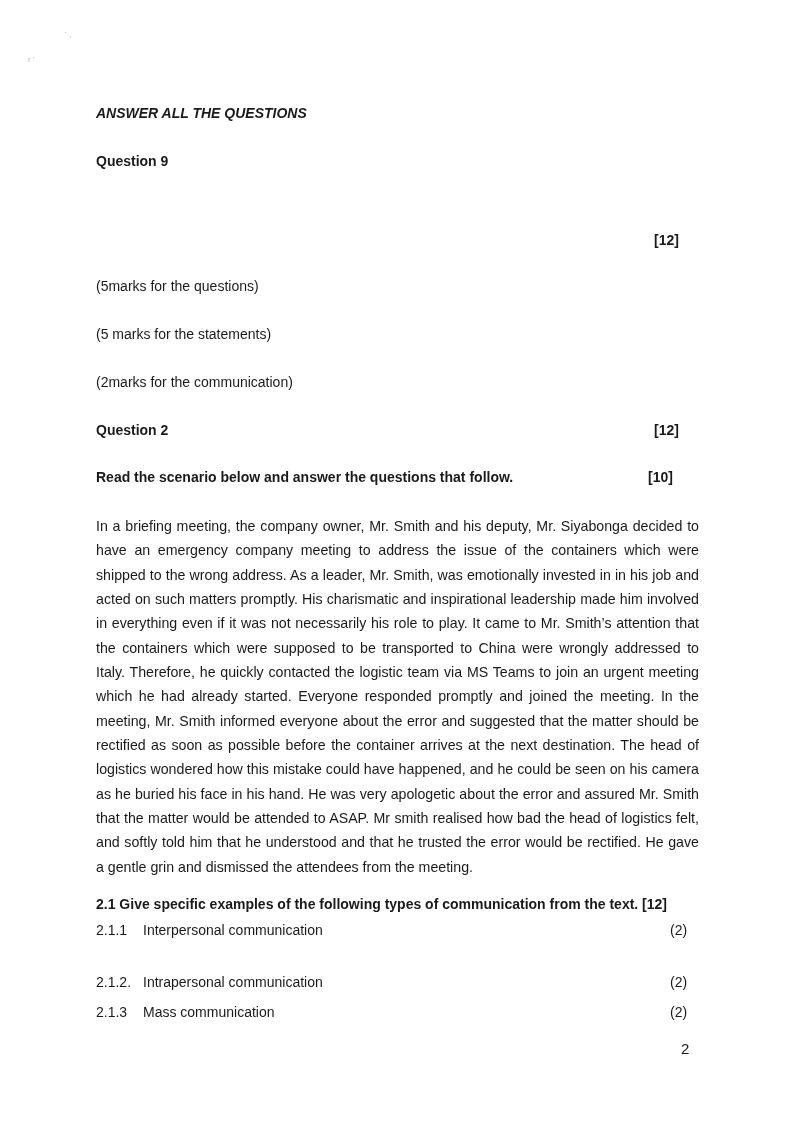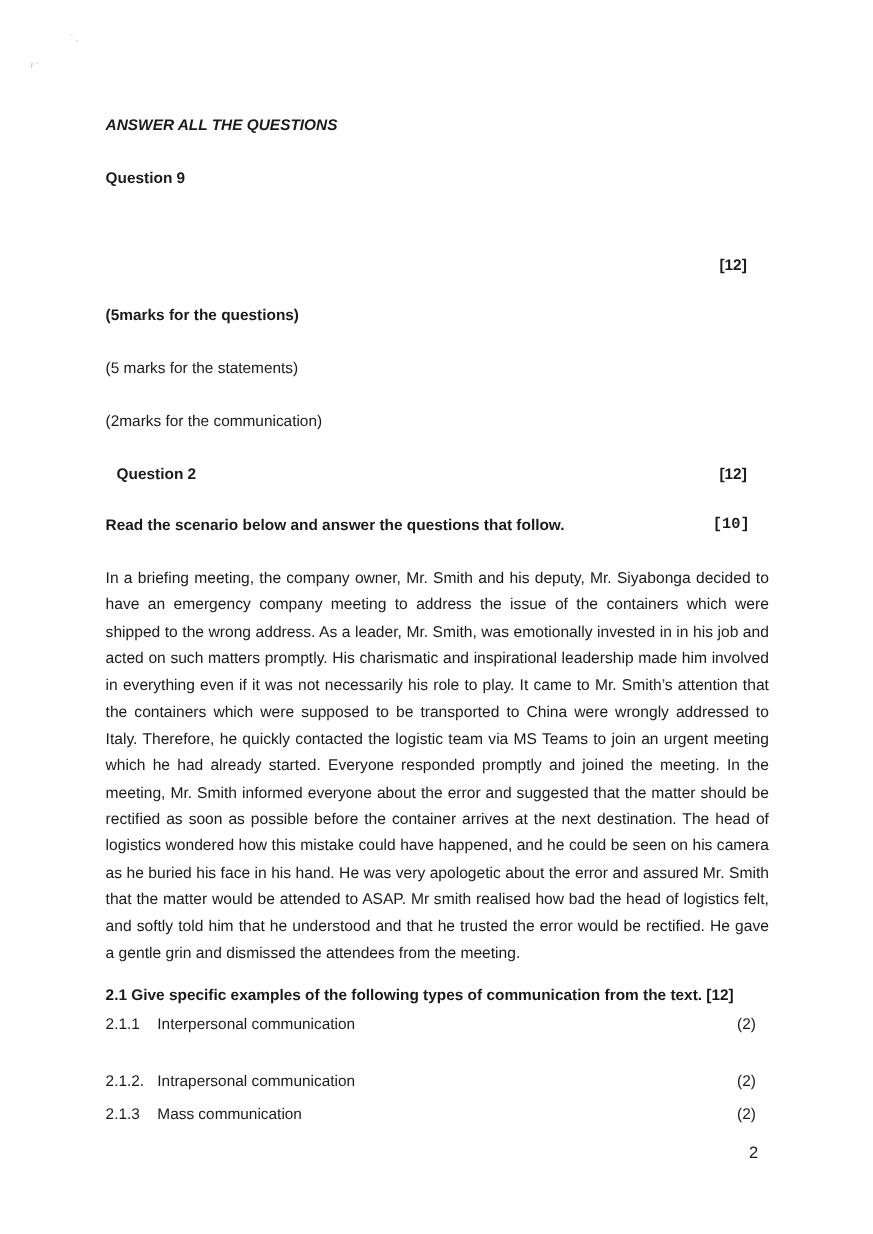--- a/index.html
+++ b/index.html
@@ -24,29 +24,29 @@
 
   <span class="speck" style="left:64px;top:30px;">` ,</span>
   <span class="speck" style="left:28px;top:55px;">r '</span>
 
   <div class="abs t bold" style="left:96px;top:105px;font-style:italic;">ANSWER ALL THE QUESTIONS</div>
 
   <div class="abs t bold" style="left:96px;top:153px;">Question 9</div>
 
   <div class="abs t bold" style="left:654px;top:232px;">[12]</div>
 
-  <div class="abs t" style="left:96px;top:278px;font-weight:bold;">(5marks for the questions)</div>
+  <div class="abs t" style="left:96px;top:278px;">(5marks for the questions)</div>
   <div class="abs t" style="left:96px;top:326px;">(5 marks for the statements)</div>
   <div class="abs t" style="left:96px;top:374px;">(2marks for the communication)</div>
 
-  <div class="abs t bold" style="left:106px;top:422px;">Question 2</div>
+  <div class="abs t bold" style="left:96px;top:422px;">Question 2</div>
   <div class="abs t bold" style="left:654px;top:422px;">[12]</div>
 
   <div class="abs t bold" style="left:96px;top:469px;">Read the scenario below and answer the questions that follow.</div>
-  <div class="abs t bold" style="left:648px;top:469px;font-family:Liberation Mono, monospace;">[10]</div>
+  <div class="abs t bold" style="left:648px;top:469px;">[10]</div>
 
   <p class="para" style="margin:0;">In a briefing meeting, the company owner, Mr. Smith and his deputy, Mr. Siyabonga decided to have an emergency company meeting to address the issue of the containers which were shipped to the wrong address. As a leader, Mr. Smith, was emotionally invested in in his job and acted on such matters promptly.  His charismatic and inspirational leadership made him involved in everything even if it was not necessarily his role to play.  It came to Mr. Smith’s attention that the containers which were supposed to be transported to China were wrongly addressed to Italy.  Therefore, he quickly contacted the logistic team via MS Teams to join an urgent meeting which he had already started.  Everyone responded promptly and joined the meeting.  In the meeting, Mr. Smith informed everyone about the error and suggested that the matter should be rectified as soon as possible before the container arrives at the next destination.  The head of logistics wondered how this mistake could have happened, and he could be seen on his camera as he buried his face in his hand.  He was very apologetic about the error and assured Mr. Smith that the matter would be attended to ASAP. Mr smith realised how bad the head of logistics felt, and softly told him that he understood and that he trusted the error would be rectified.  He gave a gentle grin and dismissed the attendees from the meeting.</p>
 
   <div class="abs t bold" style="left:96px;top:896px;">2.1 Give specific examples of the following types of communication from the text.  [12]</div>
 
   <div class="abs t" style="left:0;top:922px;width:794px;height:16px;">
     <span class="item-num">2.1.1</span>
     <span class="item-label">Interpersonal communication</span>
     <span class="item-mark">(2)</span>
   </div>

